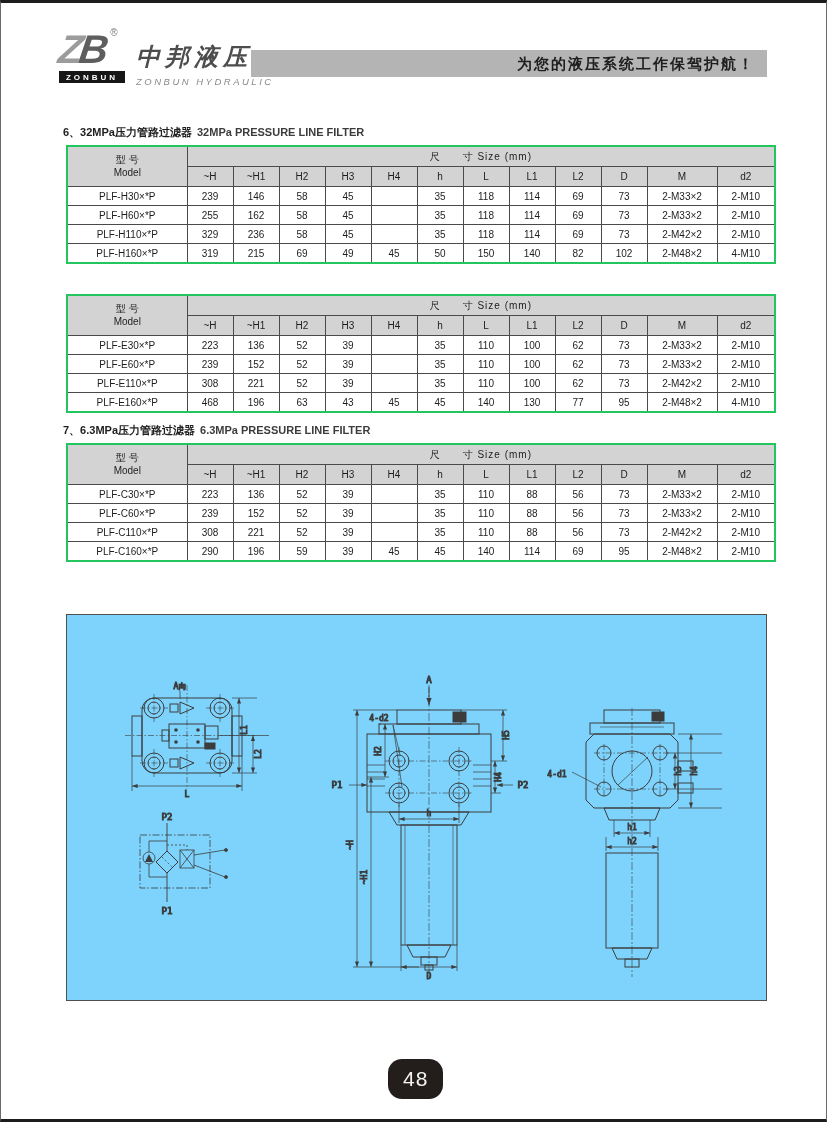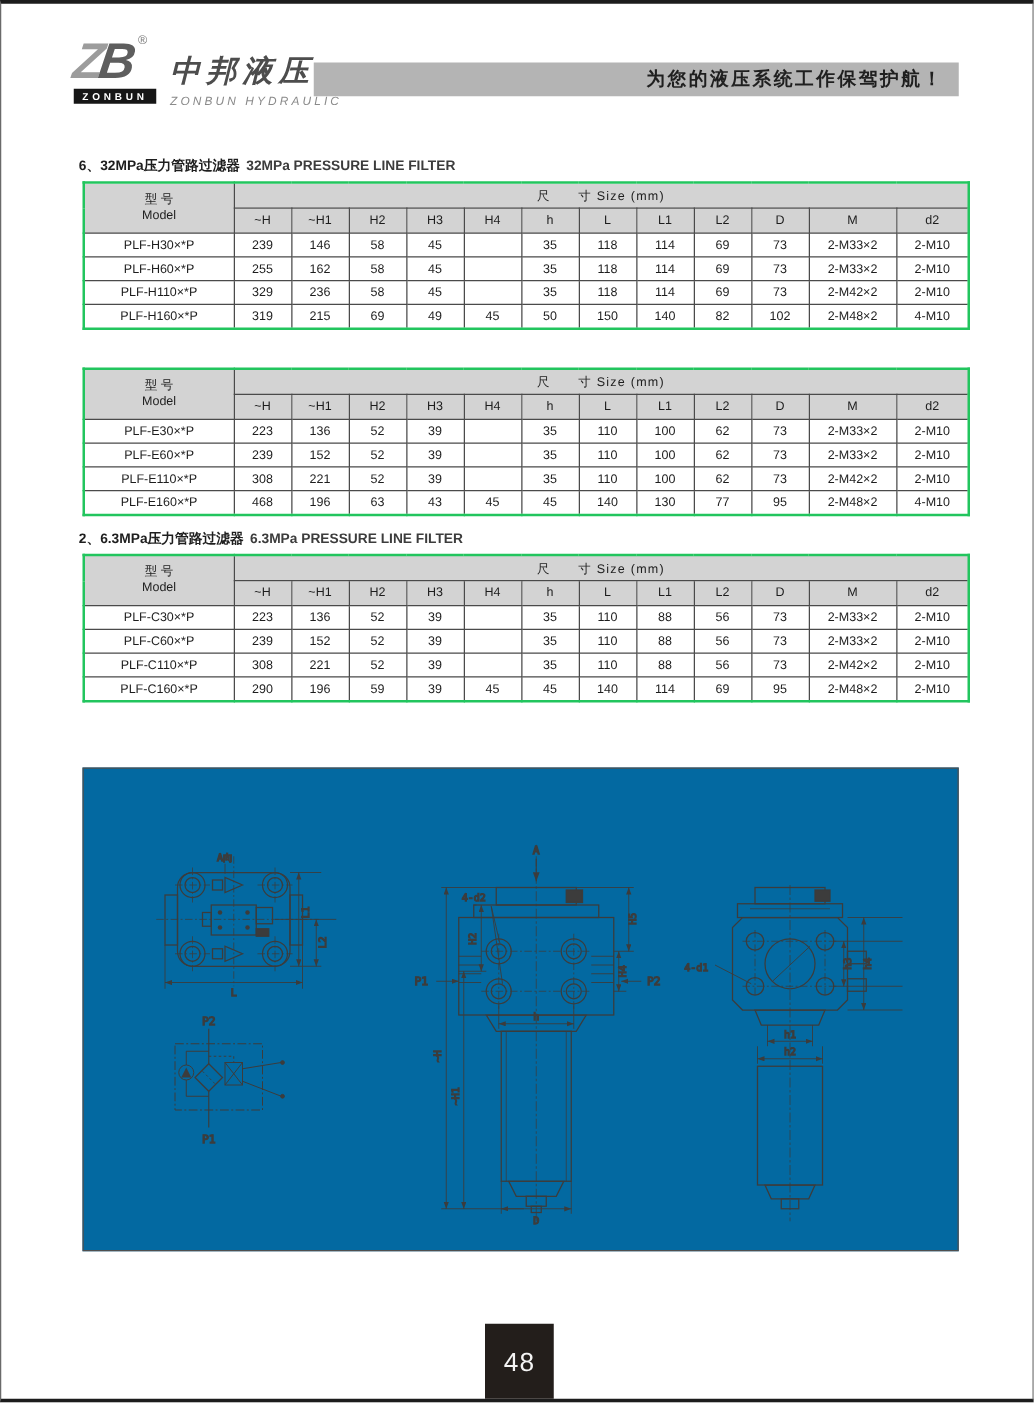--- a/index.html
+++ b/index.html
@@ -36,26 +36,26 @@
               padding:0 1px;white-space:nowrap;overflow:hidden;}
   .spec-table thead th{background:#d3d3d3;font-weight:normal;height:19px;}
   .spec-table td{height:18px;background:#fff;}
   .model-head{font-size:10.5px;line-height:1.25;}
   .size-head{letter-spacing:1px;}
 
   
   .flanged-heading{position:absolute;left:62px;top:571px;white-space:nowrap;}
   .flanged-heading .cn{font-size:14px;font-weight:bold;color:#1e1e1e;letter-spacing:2px;}
   .flanged-heading .en{font-size:12px;color:#333;margin-left:6px;}
-  .drawing-box{position:absolute;left:65px;top:611px;width:701px;height:387px;background:#0369a1;
+  .drawing-box{position:absolute;left:65px;top:611px;width:701px;height:387px;background:#7dd3fc;
                border:1px solid #4f4f4f;box-sizing:border-box;}
 
   
   .page-number{position:absolute;left:387px;top:1056px;background:#231e1b;color:#f4f4f4;
-               font-size:21px;padding:20px 15px;letter-spacing:1px;}
+               font-size:21px;padding:8px 15px;letter-spacing:1px;border-radius:14px;}
 
   svg text{font-family:"DejaVu Sans Mono","Liberation Mono",monospace;font-size:8px;fill:#2b2b2b;}
   svg .lbl-big{font-size:9px;}
 </style>
 </head>
 <body>
 
 <div class="page">
 
   <div class="logo-area">
@@ -269,21 +269,21 @@
           <td>130</td>
           <td>77</td>
           <td>95</td>
           <td>2-M48×2</td>
           <td>4-M10</td>
         </tr>
       </tbody>
   </table>
 
   <div class="sec-title" style="top:420px;">
-    <span class="cn">2、6.3MPa压力管路过滤器</span><span class="en">6.3MPa PRESSURE LINE FILTER</span>
+    <span class="cn">7、6.3MPa压力管路过滤器</span><span class="en">6.3MPa PRESSURE LINE FILTER</span>
   </div>
   <table class="spec-table" style="top:440px;">
     <colgroup>
       <col style="width:120px">
         <col style="width:46px">
         <col style="width:46px">
         <col style="width:46px">
       <col style="width:46px">
         <col style="width:46px">
         <col style="width:46px">

